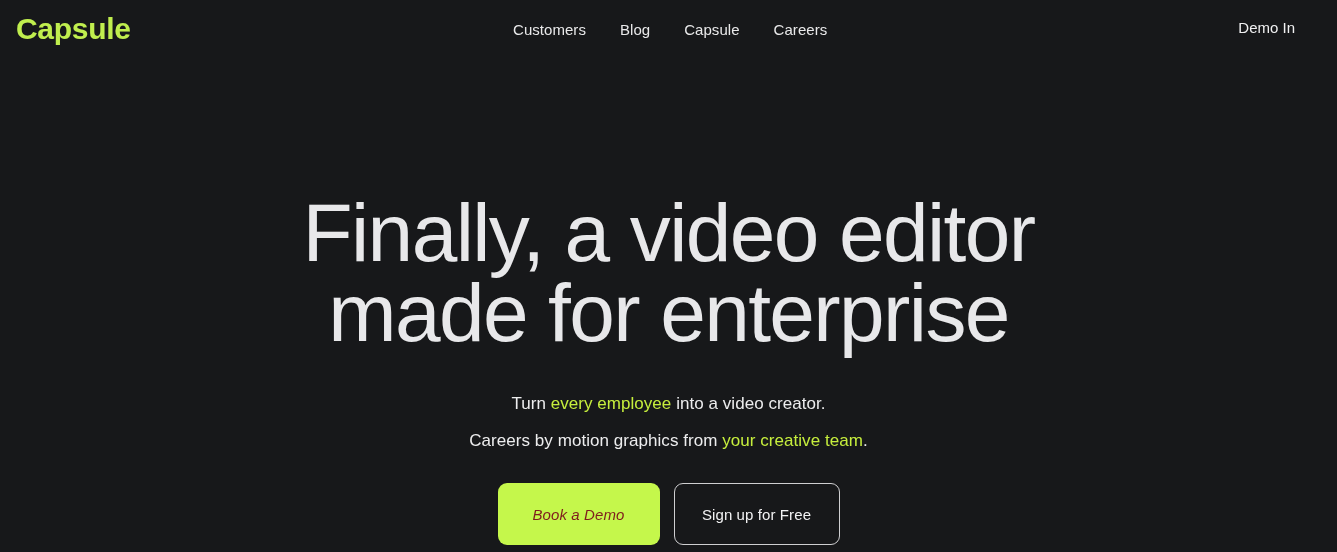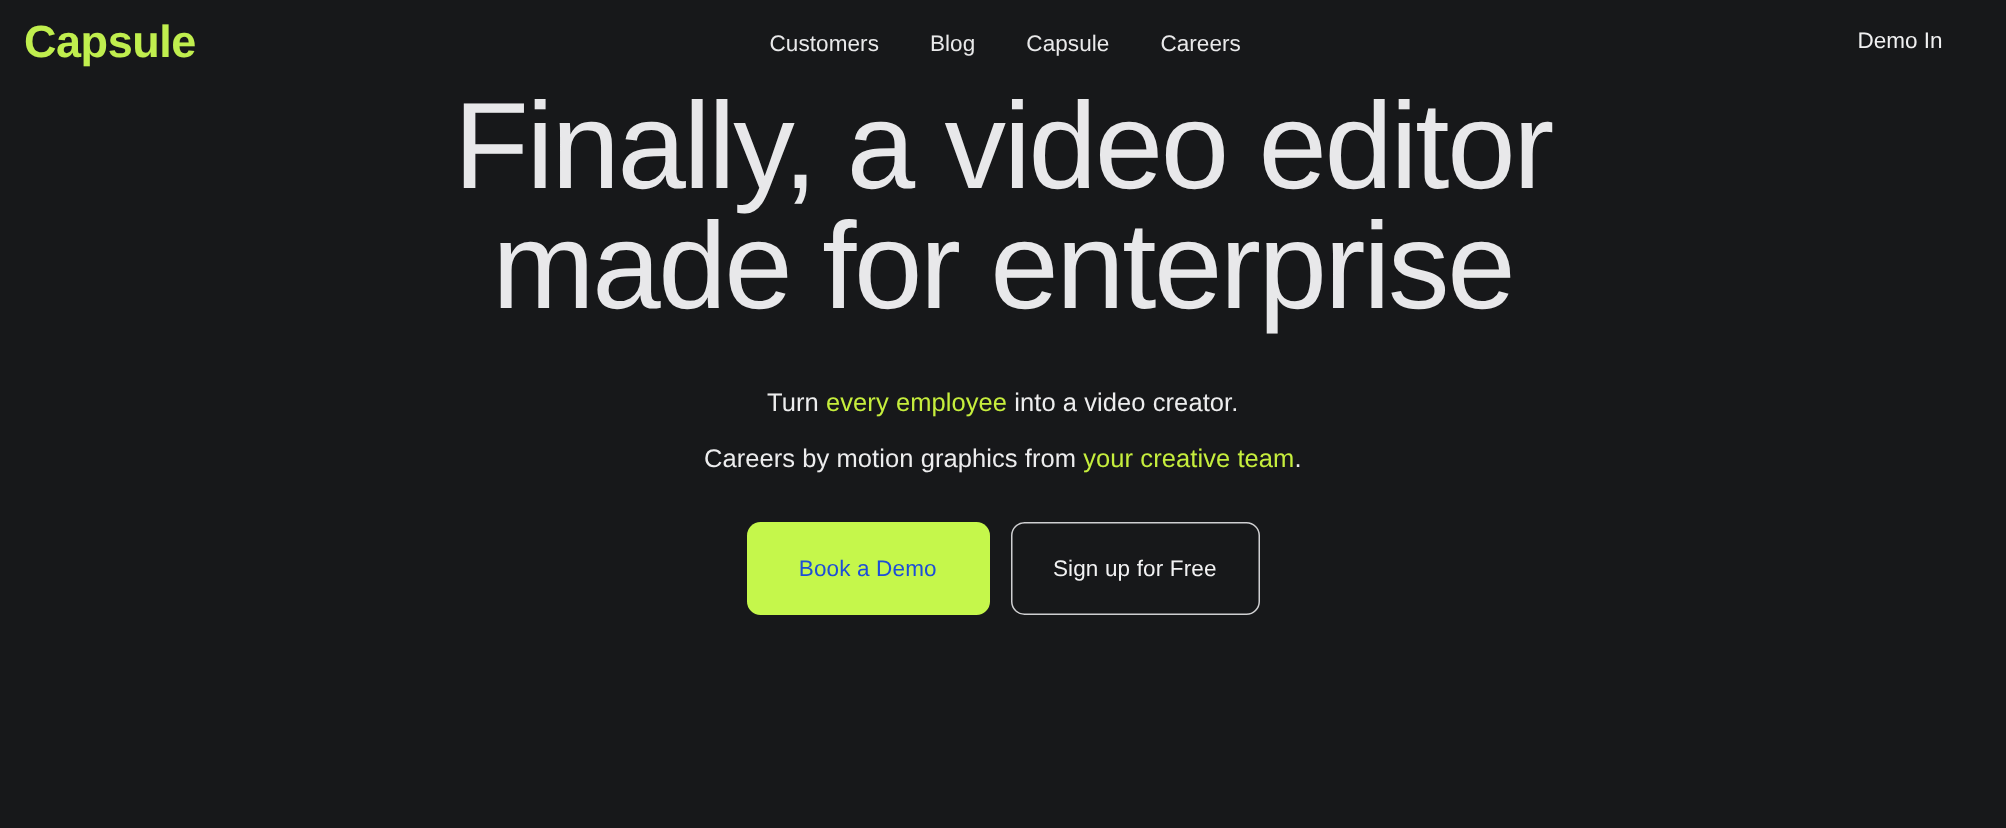--- a/index.html
+++ b/index.html
@@ -83,20 +83,21 @@
     top: 58px;
     left: 0;
     width: 1337px;
     height: 494px;
     display: flex;
     flex-direction: column;
     align-items: center;
   }
 
   .hero-title {
+    margin-top: 135px;
     width: 1100px;
     text-align: center;
     font-size: 82px;
     font-weight: 300;
     line-height: 80px;
     letter-spacing: -1.6px;
     color: #e8e8ea;
   }
 
   .hero-title .line {
@@ -134,22 +135,23 @@
     font-weight: 500;
     letter-spacing: 0.1px;
     cursor: pointer;
     white-space: nowrap;
     user-select: none;
   }
 
   .btn-primary {
     width: 162px;
     background: #c5f74b;
-    color: #1d4ed8;
+    color: #7f1d1d;
     border: none;
+    font-style: italic;
   }
 
   .btn-secondary {
     width: 166px;
     background: transparent;
     color: #f2f2f3;
     border: 1.5px solid #cfcfd1;
   }
 </style>
 </head>

